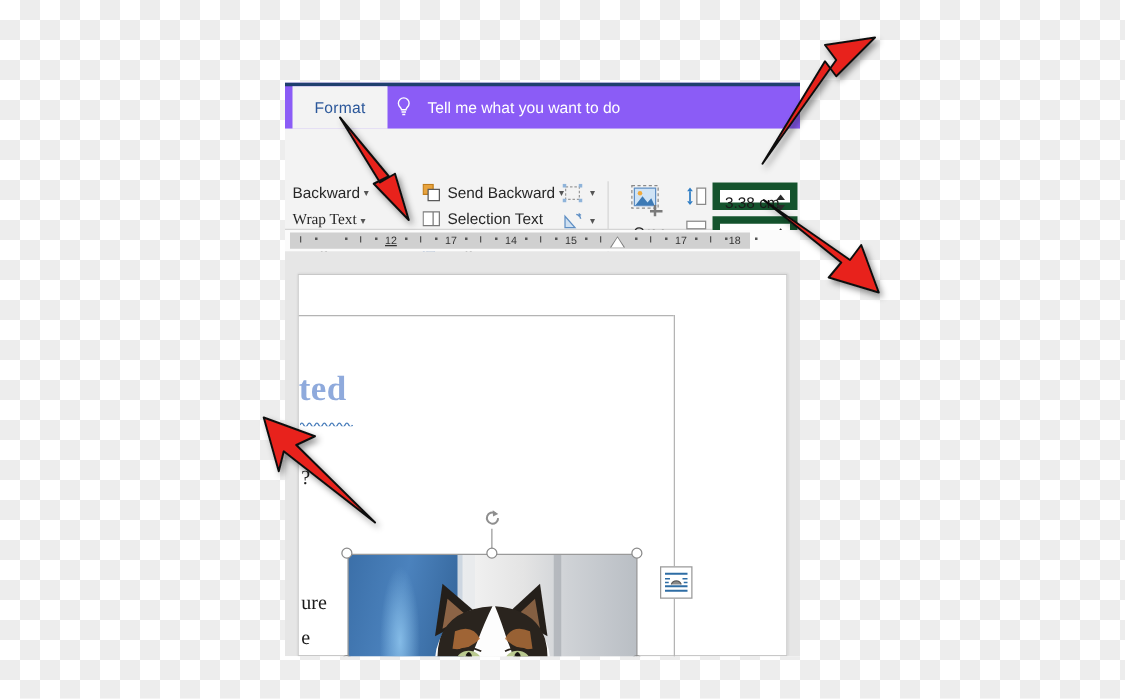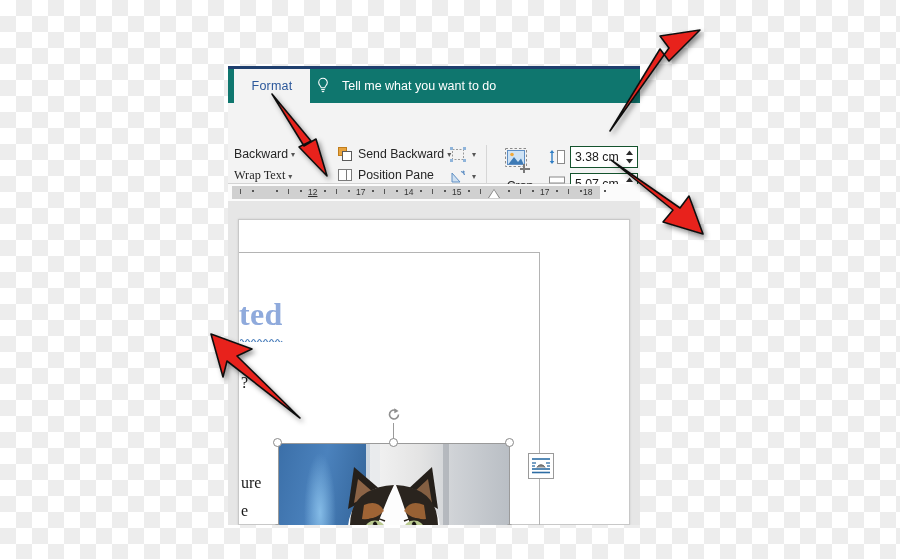--- a/index.html
+++ b/index.html
@@ -28,21 +28,21 @@
     width: 412px; height: 459px;
     overflow: hidden;
     background: #ffffff;
     font-family: "Liberation Sans", sans-serif;
   }
 
   
   .ribbon-top {
     position: absolute; left: 0; top: 0;
     width: 412px; height: 37px;
-    background: #0f766e;
+    background: #8b5cf6;
   }
   .ribbon-top-line {
     position:absolute; left:0; top:0; width:412px; height:3px;
     background:#1f3f6e;
   }
   .tab-format {
     position: absolute; left: 6px; top: 3px;
     width: 76px; height: 34px;
     background: #f3f3f3;
     color: #2b579a;
@@ -105,21 +105,21 @@
     font-size: 12.3px; color:#262626; text-align:center;
   }
   .crop-caret {
     position:absolute; left:270px; top:90px; width:44px;
     font-size:8px; color:#555; text-align:center;
   }
   .spinbox {
     position: absolute;
     width: 68px; height: 22px;
     background: #ffffff;
-    border: 1px solid #14532d;
+    border: 6px solid #14532d;
     box-sizing: border-box;
   }
   .spinbox .val {
     position: absolute; left: 4px; top: 0px;
     line-height: 20px;
     font-size: 12.3px;
     color: #1a1a1a;
     white-space: nowrap;
   }
   .spin-arrows {
@@ -180,21 +180,21 @@
     background: #b4b4b4;
   }
   .margin-guide-right {
     position: absolute; left: 300px; top: 32px;
     width: 1px; height: 275px;
     background: #b4b4b4;
   }
   .doc-text-1 {
     position: absolute; left: 0px; top: 76px;
     font-family: "Liberation Serif", serif;
-    font-size: 32px; font-weight: bold;
+    font-size: 28px; font-weight: bold;
     color: #8faadc;
     letter-spacing: .3px;
   }
   .squiggle {
     position: absolute; left: 1px; top: 108px;
     width: 44px; height: 4px;
   }
   .doc-text-2 {
     position: absolute; left: 2px; top: 154px;
     font-family: "Liberation Serif", serif;
@@ -292,21 +292,21 @@
         <span>Send Backward</span><span class="caret">▾</span>
       </div>
 
       <span class="mini-icon" style="left:110px; top:65px;">
         <svg width="15" height="15" viewBox="0 0 15 15">
           <rect x="0.5" y="1.5" width="13" height="11" fill="#ffffff" stroke="#7a7a7a"></rect>
           <line x1="8.5" y1="1.5" x2="8.5" y2="12.5" stroke="#7a7a7a"></line>
         </svg>
       </span>
       <div class="cmd" style="left:130px; top:65px;">
-        <span>Position Pane</span>
+        <span>Selection Text</span>
       </div>
 
       <span class="mini-icon" style="left:110px; top:86px;">
         <svg width="15" height="15" viewBox="0 0 15 15">
           <line x1="1" y1="0.5" x2="1" y2="14.5" stroke="#4b7bbd" stroke-width="1.6"></line>
           <rect x="3.5" y="1.5" width="9" height="4" fill="#9cbde3" stroke="#4b7bbd"></rect>
           <rect x="3.5" y="8.5" width="6" height="4" fill="#ffffff" stroke="#4b7bbd"></rect>
         </svg>
       </span>
       <div class="cmd" style="left:130px; top:86px;">

